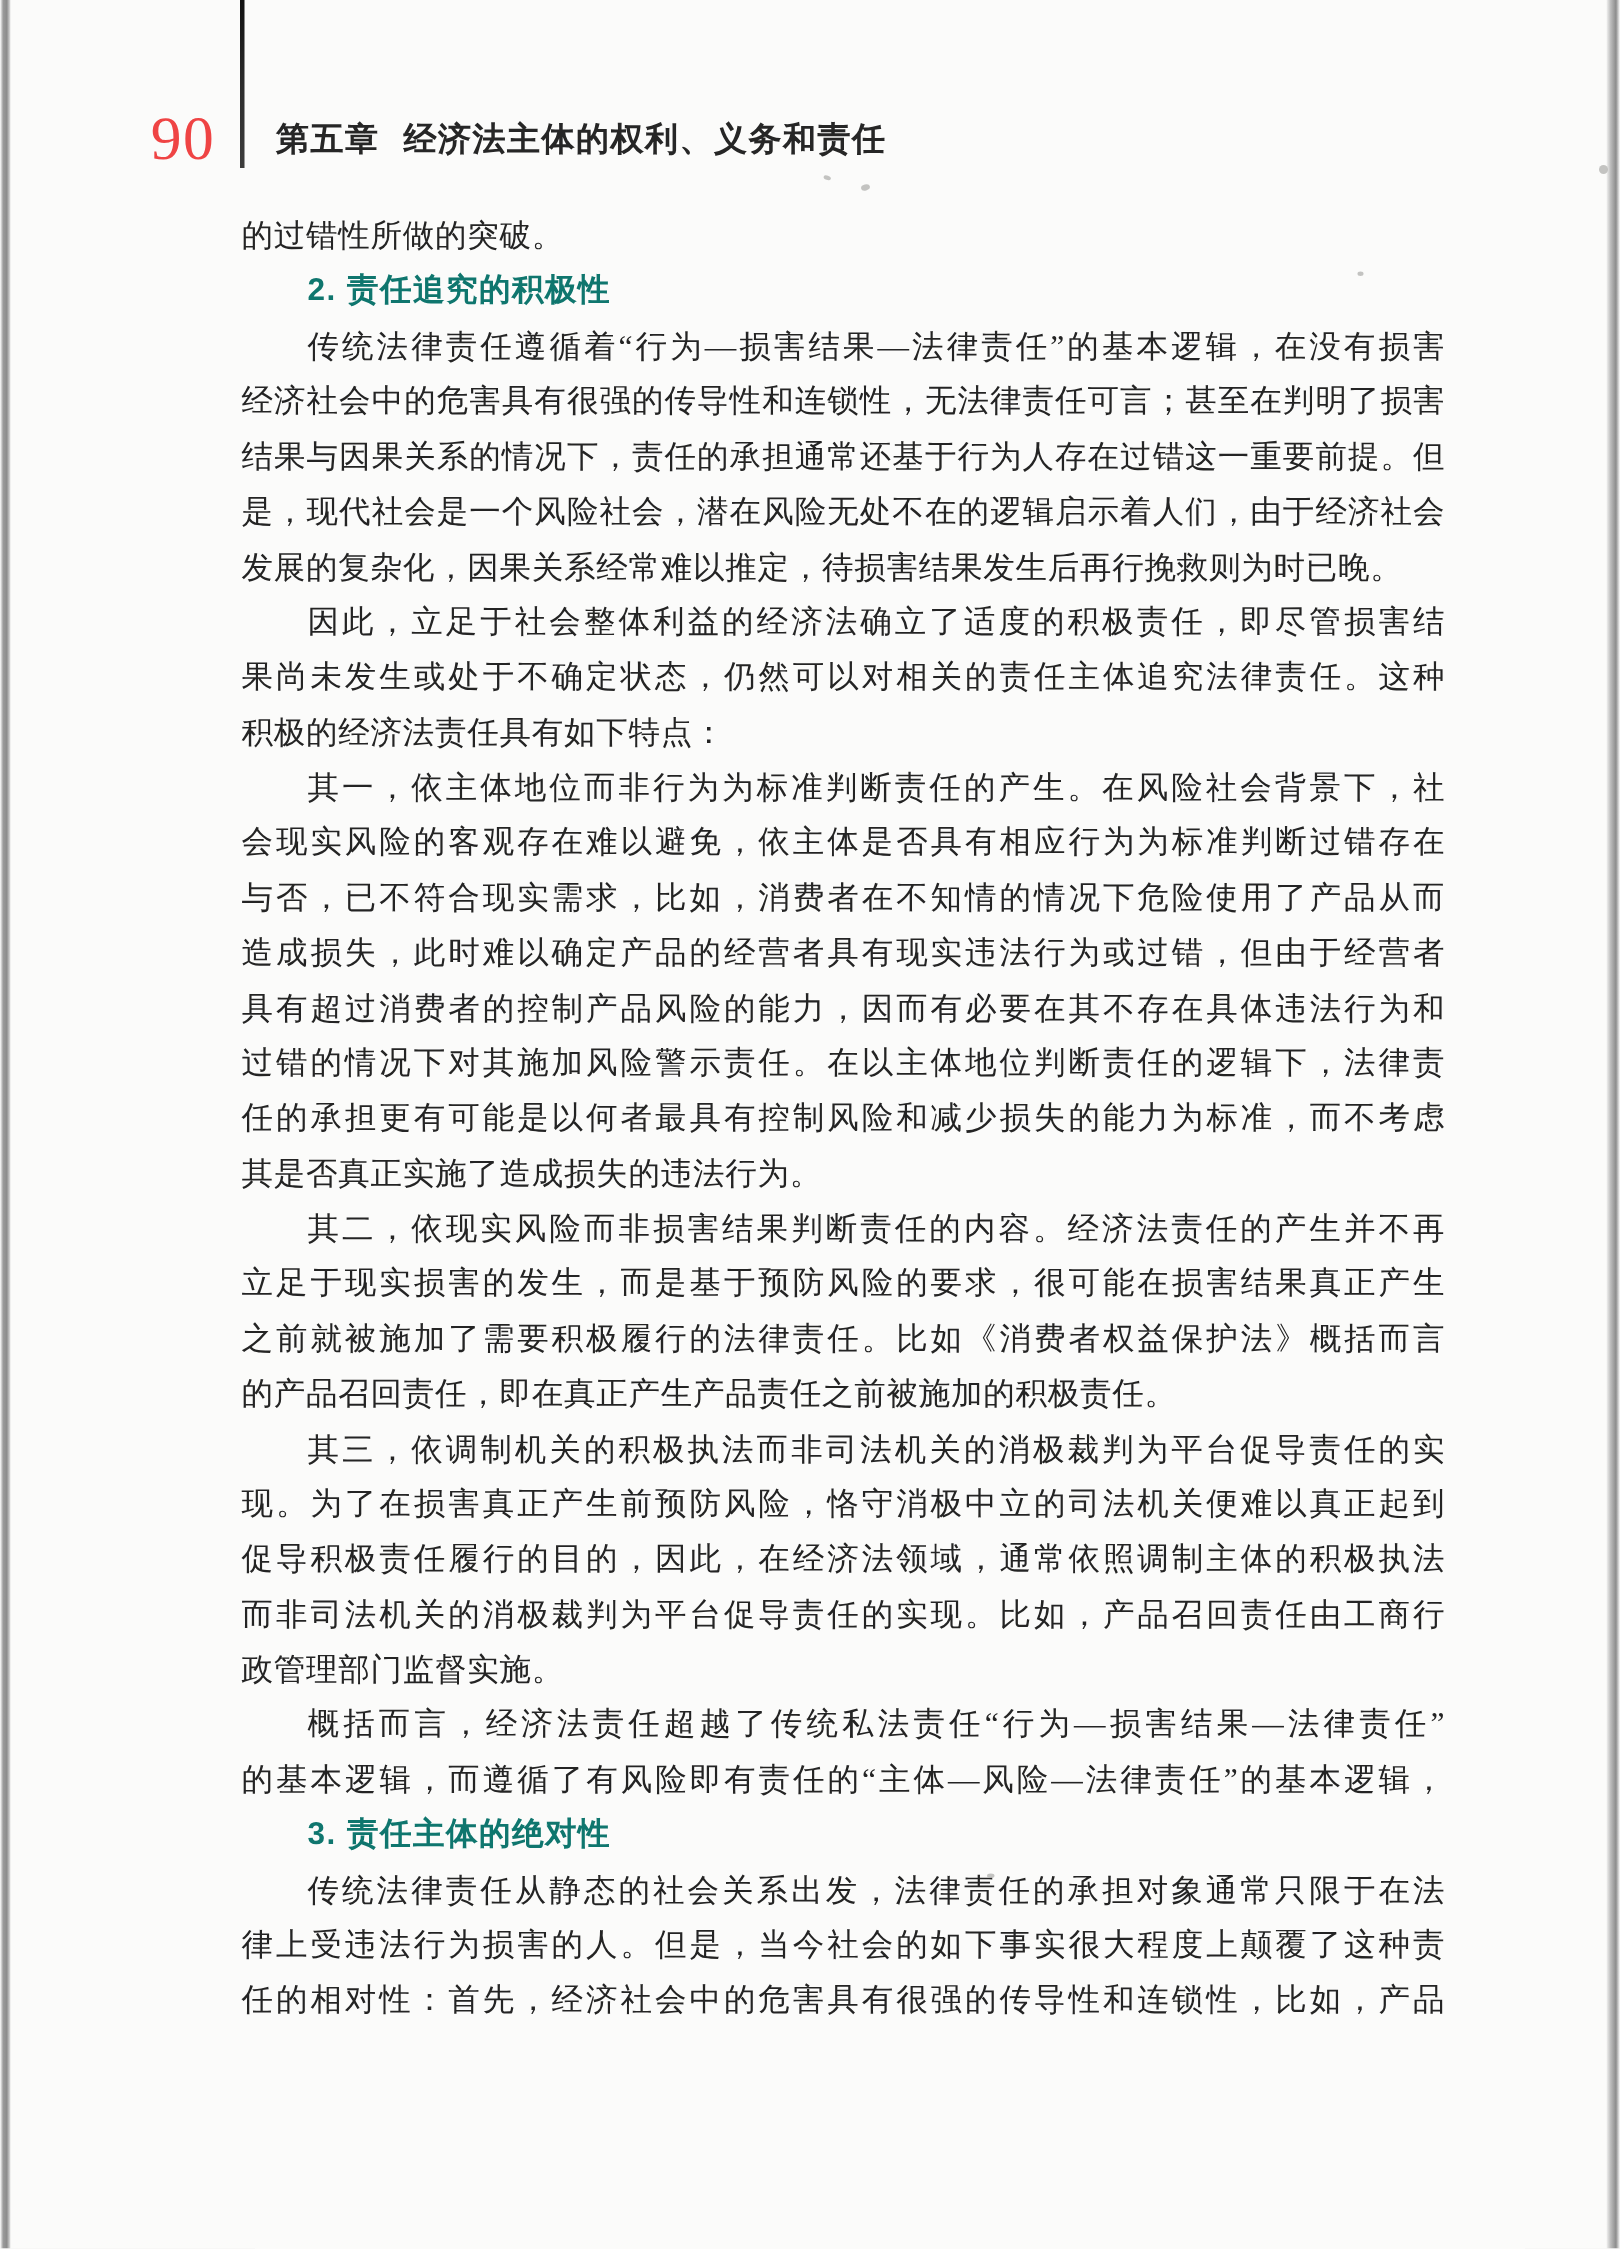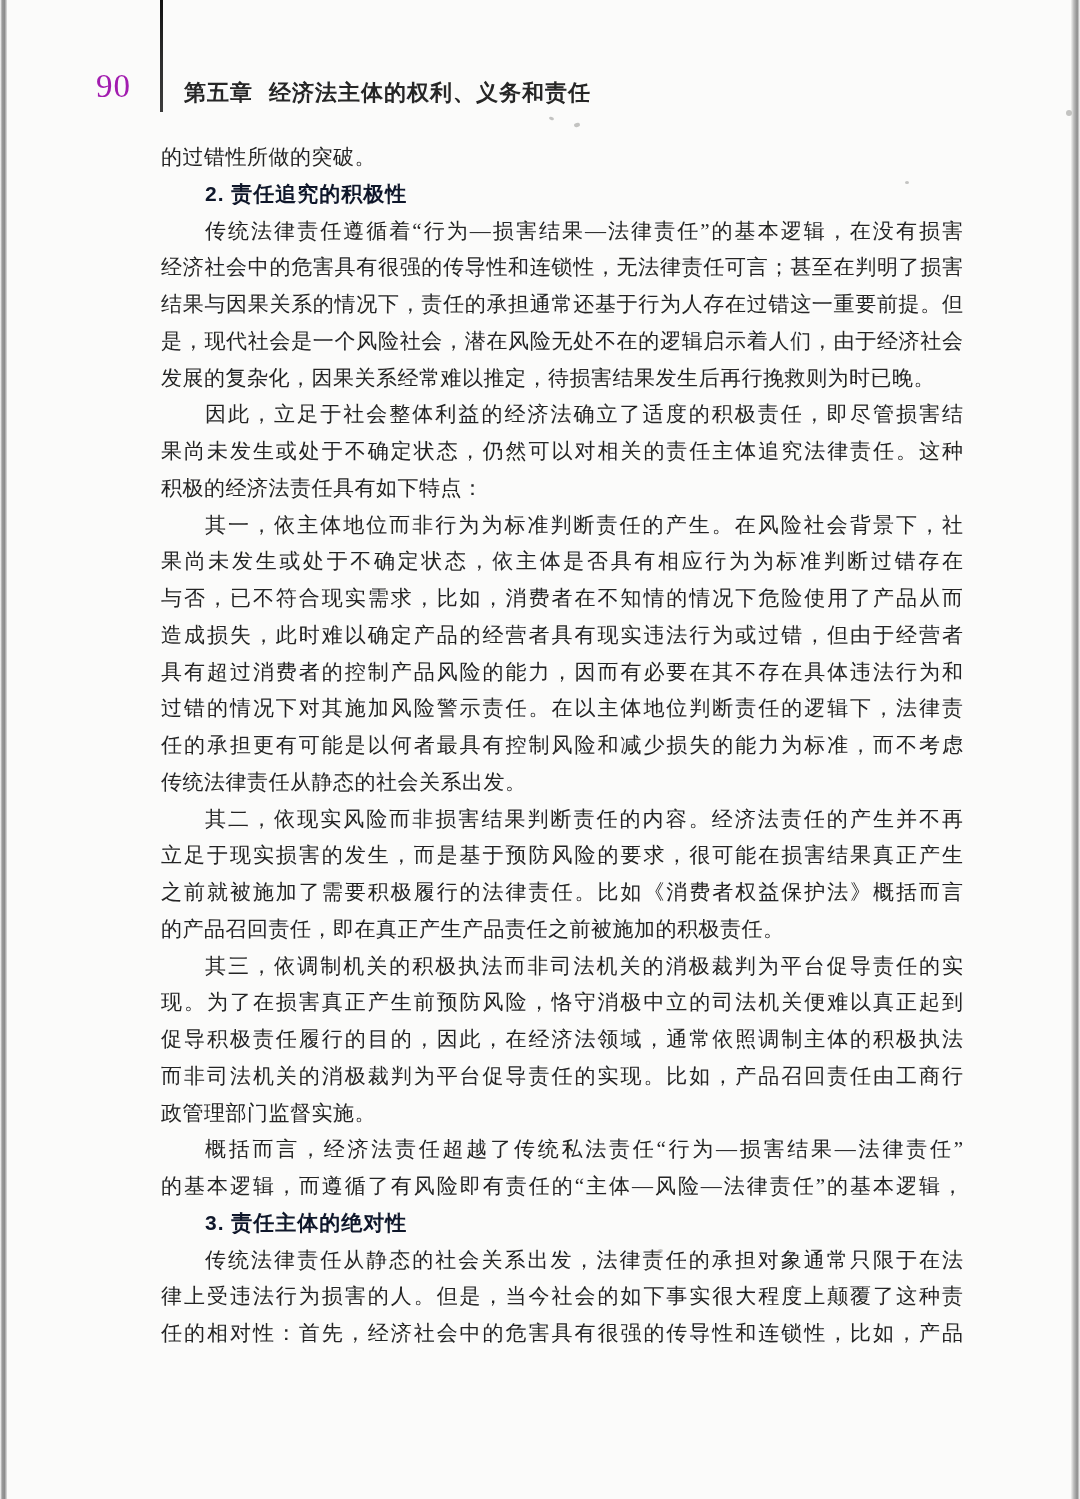--- a/index.html
+++ b/index.html
@@ -11,21 +11,21 @@
     overflow:hidden;
     font-family:"Liberation Serif", serif;
     color:#242424;
   }
   .edge{position:absolute;top:0;height:1499px;}
   .edge.left{left:0;width:7px;background:linear-gradient(to right,#ffffff 0%,#9a9a9a 30%,#8c8c8c 65%,#e3e3e3 100%);}
   .edge.right{left:1071px;width:9px;background:linear-gradient(to right,#f2f2f1 0%,#bdbdbd 30%,#8c8c8c 70%,#fdfdfd 100%);}
   .hdr-rule{position:absolute;left:160px;top:0;width:3px;height:112px;background:linear-gradient(to bottom,#111 0%,#2e2e2e 55%,#3c3c3c 100%);}
   .page-num{
     position:absolute;left:96px;top:68px;width:52px;
-    text-align:left;font-size:33px;letter-spacing:1px;color:#a21caf;
+    text-align:center;font-size:41px;letter-spacing:1px;color:#ef4444;
     font-family:"Liberation Serif", serif;
   }
   .chapter{
     position:absolute;left:184px;top:78px;width:760px;
     font-family:"Liberation Sans", sans-serif;
     font-size:22px;font-weight:700;color:#262626;
     letter-spacing:1px;white-space:nowrap;
   }
   .chapter .lbl{margin-right:16px;}
   .body-text{
@@ -34,21 +34,21 @@
   .ln{
     height:36.75px;line-height:36.75px;
     font-size:21px;color:#242424;
     white-space:normal;
     letter-spacing:0.5px;
   }
   .ln.ind{padding-left:44px;}
   .ln.jf{text-align:justify;text-align-last:justify;letter-spacing:0;}
   .ln.hd{
     font-family:"Liberation Sans", sans-serif;
-    font-weight:600;color:#0f172a;letter-spacing:1px;
+    font-weight:600;color:#0f766e;letter-spacing:1px;
   }
   .speck{position:absolute;background:#b5b5b3;border-radius:50%;opacity:.8;}
   .speck.s1{left:549px;top:117px;width:5px;height:3px;transform:rotate(20deg);}
   .speck.s2{left:574px;top:123px;width:6px;height:4px;transform:rotate(-15deg);}
   .speck.s3{left:1066px;top:110px;width:6px;height:6px;}
   .speck.s4{left:658px;top:1249px;width:5px;height:3px;}
   .speck.s5{left:905px;top:181px;width:4px;height:3px;}
 </style>
 </head>
 <body>
@@ -71,27 +71,27 @@
       <div class="ln ind hd">2. 责任追究的积极性</div>
       <div class="ln ind jf">传统法律责任遵循着“行为—损害结果—法律责任”的基本逻辑，在没有损害</div>
       <div class="ln jf">经济社会中的危害具有很强的传导性和连锁性，无法律责任可言；甚至在判明了损害</div>
       <div class="ln jf">结果与因果关系的情况下，责任的承担通常还基于行为人存在过错这一重要前提。但</div>
       <div class="ln jf">是，现代社会是一个风险社会，潜在风险无处不在的逻辑启示着人们，由于经济社会</div>
       <div class="ln">发展的复杂化，因果关系经常难以推定，待损害结果发生后再行挽救则为时已晚。</div>
       <div class="ln ind jf">因此，立足于社会整体利益的经济法确立了适度的积极责任，即尽管损害结</div>
       <div class="ln jf">果尚未发生或处于不确定状态，仍然可以对相关的责任主体追究法律责任。这种</div>
       <div class="ln">积极的经济法责任具有如下特点：</div>
       <div class="ln ind jf">其一，依主体地位而非行为为标准判断责任的产生。在风险社会背景下，社</div>
-      <div class="ln jf">果尚未发生或处于不确定状态，依主体是否具有相应行为为标准判断过错存在</div>
+      <div class="ln jf">会现实风险的客观存在难以避免，依主体是否具有相应行为为标准判断过错存在</div>
       <div class="ln jf">与否，已不符合现实需求，比如，消费者在不知情的情况下危险使用了产品从而</div>
       <div class="ln jf">造成损失，此时难以确定产品的经营者具有现实违法行为或过错，但由于经营者</div>
       <div class="ln jf">具有超过消费者的控制产品风险的能力，因而有必要在其不存在具体违法行为和</div>
       <div class="ln jf">过错的情况下对其施加风险警示责任。在以主体地位判断责任的逻辑下，法律责</div>
       <div class="ln jf">任的承担更有可能是以何者最具有控制风险和减少损失的能力为标准，而不考虑</div>
-      <div class="ln">传统法律责任从静态的社会关系出发。</div>
+      <div class="ln">其是否真正实施了造成损失的违法行为。</div>
       <div class="ln ind jf">其二，依现实风险而非损害结果判断责任的内容。经济法责任的产生并不再</div>
       <div class="ln jf">立足于现实损害的发生，而是基于预防风险的要求，很可能在损害结果真正产生</div>
       <div class="ln jf">之前就被施加了需要积极履行的法律责任。比如《消费者权益保护法》概括而言</div>
       <div class="ln">的产品召回责任，即在真正产生产品责任之前被施加的积极责任。</div>
       <div class="ln ind jf">其三，依调制机关的积极执法而非司法机关的消极裁判为平台促导责任的实</div>
       <div class="ln jf">现。为了在损害真正产生前预防风险，恪守消极中立的司法机关便难以真正起到</div>
       <div class="ln jf">促导积极责任履行的目的，因此，在经济法领域，通常依照调制主体的积极执法</div>
       <div class="ln jf">而非司法机关的消极裁判为平台促导责任的实现。比如，产品召回责任由工商行</div>
       <div class="ln">政管理部门监督实施。</div>
       <div class="ln ind jf">概括而言，经济法责任超越了传统私法责任“行为—损害结果—法律责任”</div>

